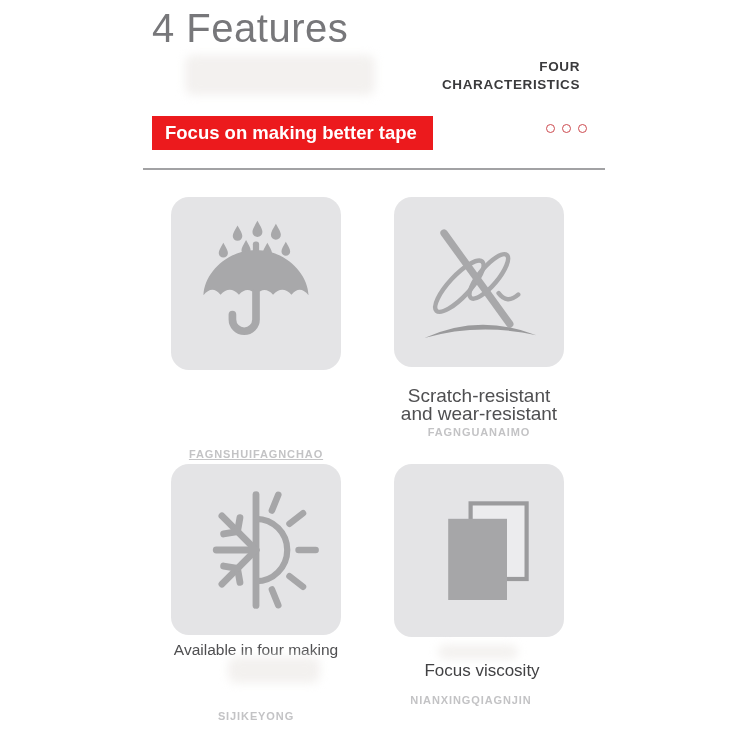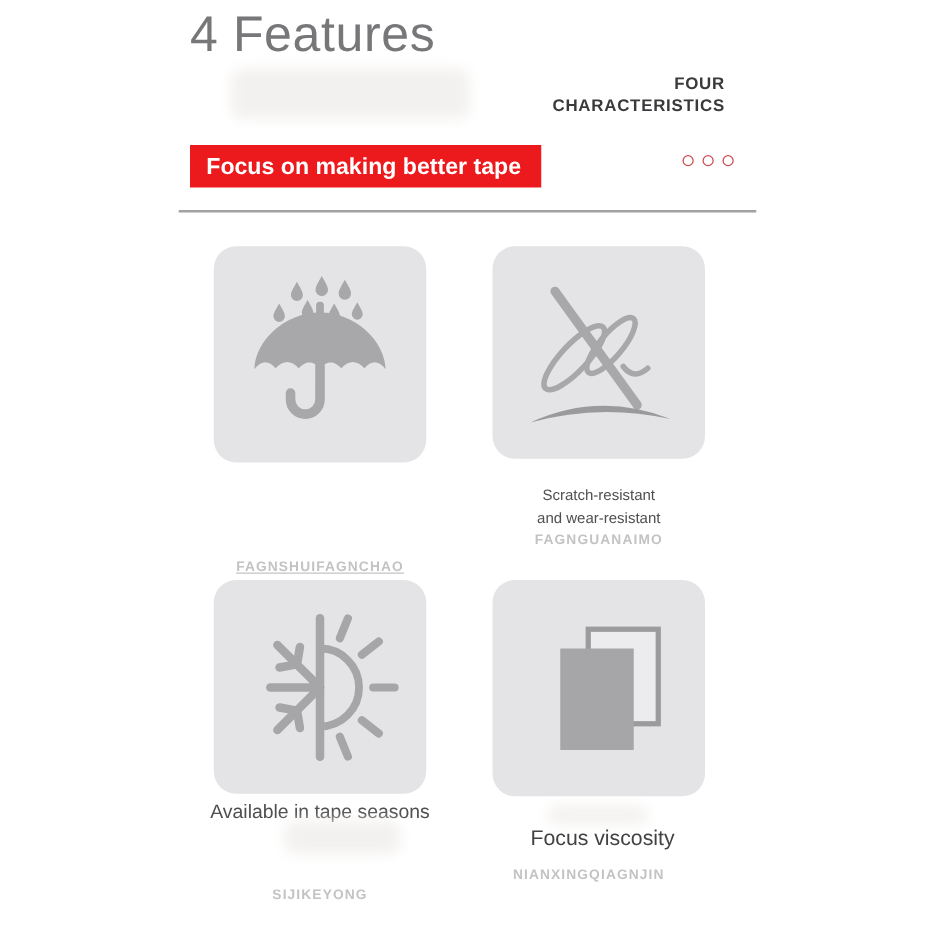--- a/index.html
+++ b/index.html
@@ -31,21 +31,21 @@
     position:absolute;width:170px;height:173px;background:#e4e4e6;border-radius:18px;
     display:flex;align-items:center;justify-content:center;
   }
   .card-1{left:171px;top:197px;}
   .card-2{left:394px;top:197px;height:170px;}
   .card-3{left:171px;top:464px;height:171px;}
   .card-4{left:394px;top:464px;}
   .card svg{display:block;}
   .cap{position:absolute;text-align:center;color:#4f4f51;}
   .cap-1{left:171px;top:385px;width:170px;font-size:15.5px;line-height:20px;}
-  .cap-2{left:394px;top:387px;width:170px;font-size:12px;line-height:18px;}
+  .cap-2{left:394px;top:387px;width:170px;font-size:19px;line-height:18px;}
   .cap-3{left:146px;top:641px;width:220px;font-size:15.5px;}
   .cap-4{left:394px;top:661px;width:176px;font-size:17px;color:#424244;}
   .pinyin{
     position:absolute;text-align:center;font-weight:bold;font-size:11px;
     letter-spacing:.9px;color:#c3c3c5;
   }
   .py-1{left:171px;top:448px;width:170px;text-decoration:underline;}
   .py-2{left:394px;top:426px;width:170px;}
   .py-3{left:171px;top:710px;width:170px;text-align:center;}
   .py-4{left:383px;top:694px;width:176px;}
@@ -140,21 +140,21 @@
   </div>
 
   <div class="pinyin py-1">FAGNSHUIFAGNCHAO</div>
 
   <div class="cap cap-2">
     <div>Scratch-resistant</div>
     <div>and wear-resistant</div>
   </div>
   <div class="pinyin py-2">FAGNGUANAIMO</div>
 
-  <div class="cap cap-3">Available in tape seasons</div>
+  <div class="cap cap-3">Available in four making</div>
   <div class="ghost ghost-b"></div>
   <div class="pinyin py-3">SIJIKEYONG</div>
 
   <div class="ghost ghost-c"></div>
   <div class="cap cap-4">Focus viscosity</div>
   <div class="pinyin py-4">NIANXINGQIAGNJIN</div>
 
 </div>
 
 </body></html>

